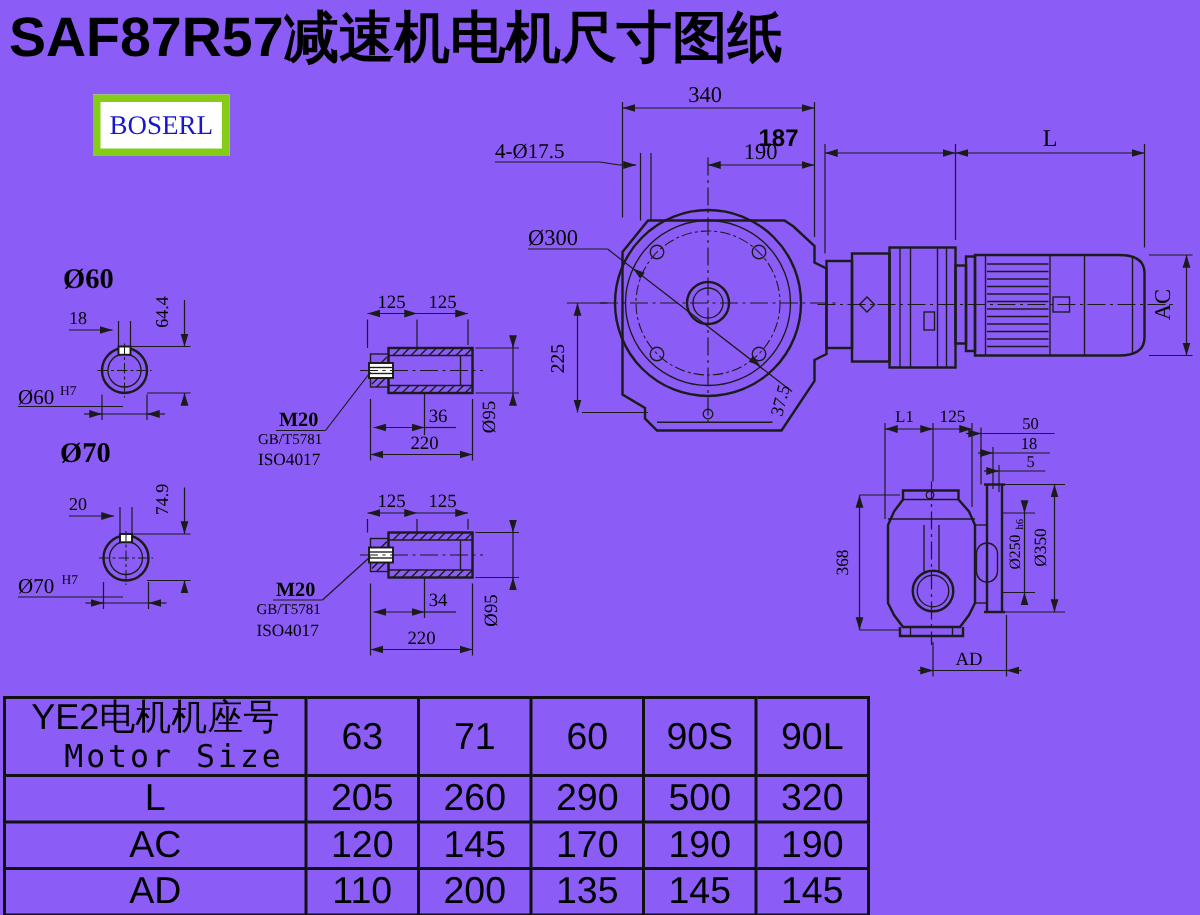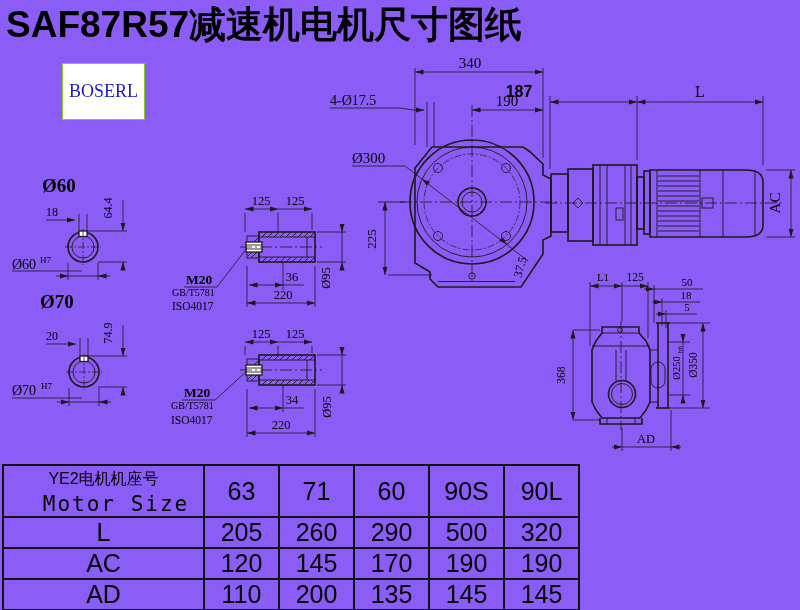--- a/index.html
+++ b/index.html
@@ -1,40 +1,40 @@
 <!DOCTYPE html>
 <html><head>
 <meta charset="utf-8">
 <style>
   html,body{margin:0;padding:0;background:#fff;}
   #page{position:relative;width:800px;height:610px;background:#8b5cf6;overflow:hidden;
         font-family:"Liberation Sans",sans-serif;color:#000;}
   #title{position:absolute;left:6px;top:0px;font-size:37px;font-weight:bold;
          letter-spacing:0px;white-space:nowrap;}
-  #logo{position:absolute;left:62px;top:63px;border:1px solid #84cc16;
+  #logo{position:absolute;left:62px;top:63px;border:5px solid #84cc16;
         color:#1717c8;font-family:"Liberation Serif",serif;font-size:18px;
-        padding:17px 6px;background:#fff;}
+        padding:5px 6px;background:#fff;}
   svg{position:absolute;left:0;top:50px;}
   svg text{fill:#000;font-family:"Liberation Serif",serif;}
   .o{stroke:#1b1b1b;stroke-width:1.6;fill:none;}
   .t{stroke:#1b1b1b;stroke-width:.9;fill:none;}
   .d{stroke:#1b1b1b;stroke-width:.8;fill:none;}
   .cl{stroke:#1b1b1b;stroke-width:.8;fill:none;stroke-dasharray:12 3 2 3;}
   .cs{stroke:#1b1b1b;stroke-width:.7;fill:none;stroke-dasharray:7 2 2 2;}
   .wf{fill:#fff;stroke:#1b1b1b;stroke-width:1.3;}
   .ar{fill:#1b1b1b;stroke:none;}
   .sans{font-family:"Liberation Sans",sans-serif;}
   #sizetable{position:absolute;left:2px;top:464px;border-collapse:collapse;table-layout:fixed;}
   #sizetable td{border:2px solid #111;text-align:center;vertical-align:middle;
                 font-size:25px;padding:0;}
   #sizetable .hd{width:199px;}
   #sizetable .c{width:73px;margin-left:46px;}
   #sizetable .hrow td{height:50px;}
   #sizetable .r td{height:28px;}
-  .hcn{font-size:16px;line-height:26px;}
+  .hcn{font-size:24px;line-height:26px;}
   .hen{font-family:"DejaVu Sans Mono",monospace;font-size:21px;letter-spacing:2px;line-height:24px;padding-left:25px;}
 </style>
 </head>
 <body>
 
 <div id="page">
   <div id="title">SAF87R57减速机电机尺寸图纸</div>
   <div id="logo">BOSERL</div>
 
   <svg width="800" height="412" viewBox="0 0 800 412">

